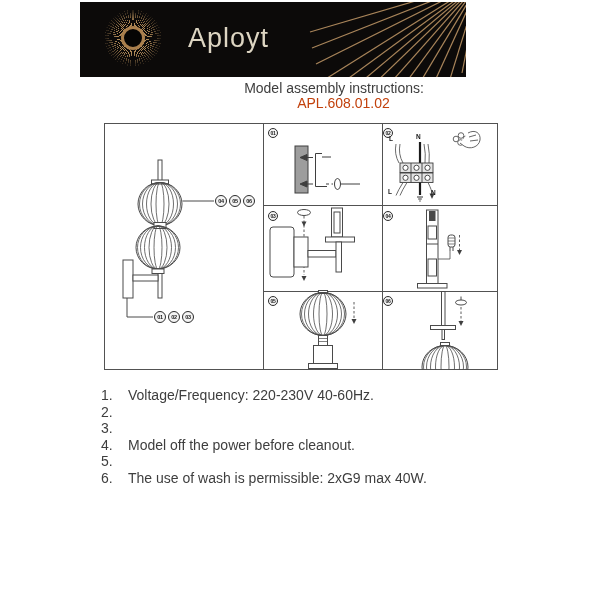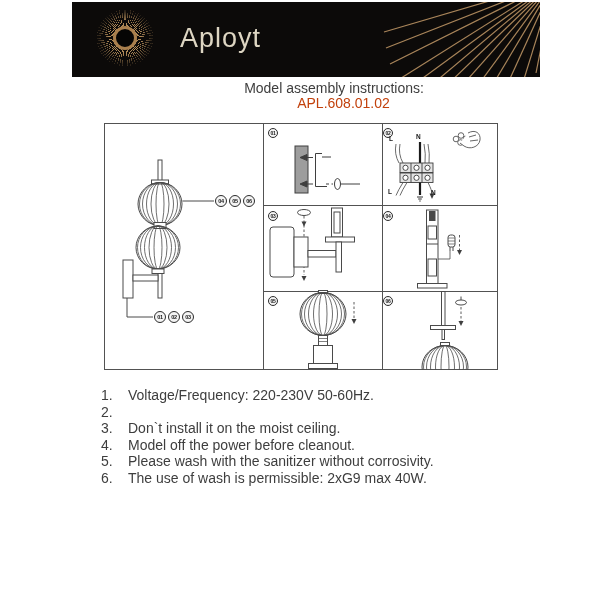--- a/index.html
+++ b/index.html
@@ -1,20 +1,20 @@
 <!DOCTYPE html>
 <html><head>
 <meta charset="utf-8">
 <style>
   html,body{margin:0;padding:0;background:#fff;}
   .page{position:relative;width:600px;height:600px;background:#ffffff;overflow:hidden;
         font-family:"Liberation Sans", sans-serif;color:#3e3e3e;}
 
   
-  .banner{position:absolute;left:72px;top:2px;width:468px;height:75px;background:#0c0a09;overflow:hidden;}
+  .banner{position:absolute;left:80px;top:2px;width:386px;height:75px;background:#0c0a09;overflow:hidden;}
   .sunburst{position:absolute;left:25px;top:8px;width:56px;height:56px;border-radius:50%;
             background:repeating-conic-gradient(#b08a58 0deg 1.6deg, rgba(0,0,0,0) 1.6deg 5.6deg);}
   .sunburst::after{content:"";position:absolute;inset:0;border-radius:50%;
             background:radial-gradient(circle,rgba(12,10,9,0) 40%,#0c0a09 74%);}
   .sunburst-ring{position:absolute;left:41px;top:24px;width:24px;height:24px;border-radius:50%;
             background:#060504;border:3px solid #a97f4d;box-sizing:border-box;}
   .brand{position:absolute;left:108px;top:21px;font-size:27px;letter-spacing:1px;color:#ddd5c2;font-weight:normal;}
   .rays{position:absolute;right:0;top:0;}
 
   
@@ -262,36 +262,34 @@
 
     <span class="wl" style="left:285px;top:13px">L</span>
     <span class="wl" style="left:312px;top:11px">N</span>
     <span class="wl" style="left:284px;top:66px">L</span>
     <span class="wl" style="left:327px;top:67px">N</span>
   </div>
 
   <div class="instructions">
     <div class="inst-row">
       <span class="num">1.</span>
-      <span class="txt">Voltage/Frequency: 220-230V 50-60Hz.</span>
+      <span class="txt">Voltage/Frequency: 220-230V 40-60Hz.</span>
     </div>
     <div class="inst-row">
       <span class="num">2.</span>
     </div>
     <div class="inst-row">
       <span class="num">3.</span>
-      <span class="txt">Don`t install it on the moist ceiling.</span>
     </div>
     <div class="inst-row">
       <span class="num">4.</span>
       <span class="txt">Model off the power before cleanout.</span>
     </div>
     <div class="inst-row">
       <span class="num">5.</span>
-      <span class="txt">Please wash with the sanitizer without corrosivity.</span>
     </div>
     <div class="inst-row">
       <span class="num">6.</span>
       <span class="txt">The use of wash is permissible: 2xG9 max 40W.</span>
     </div>
   </div>
 
 </div>
 
 </body></html>

